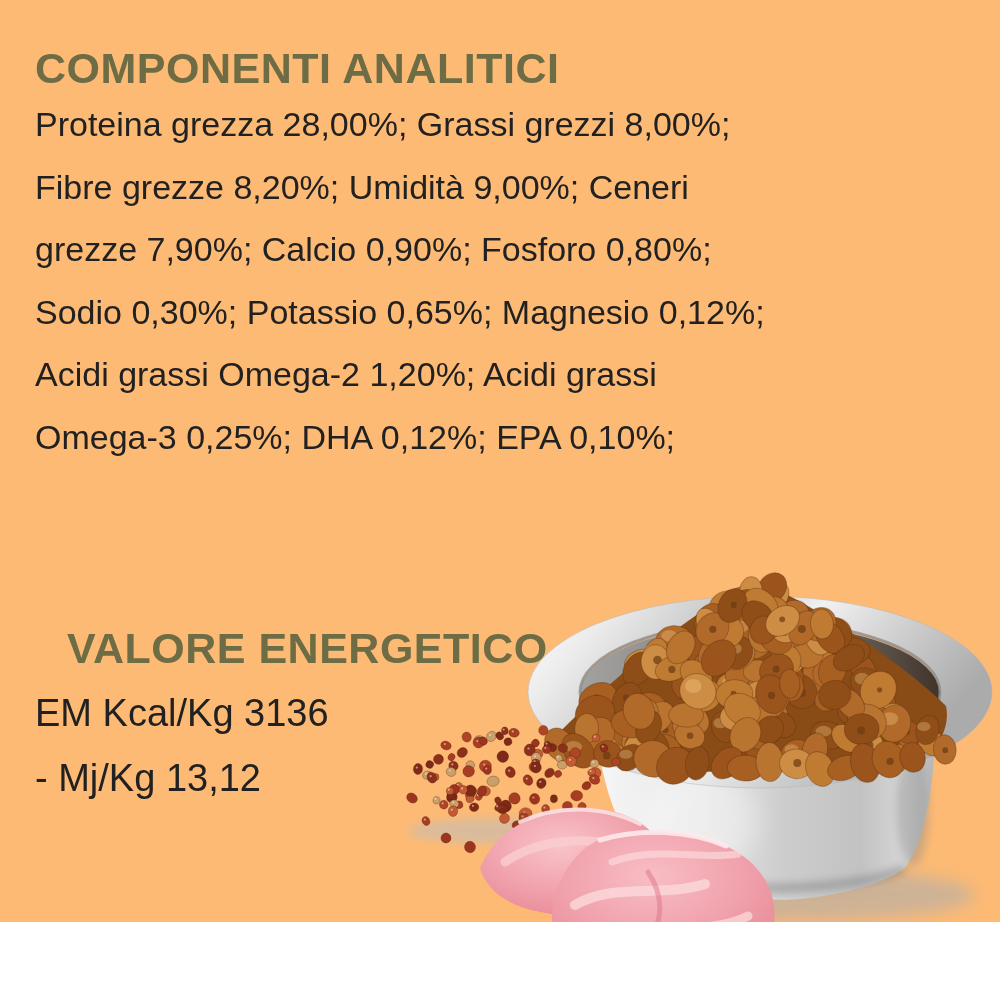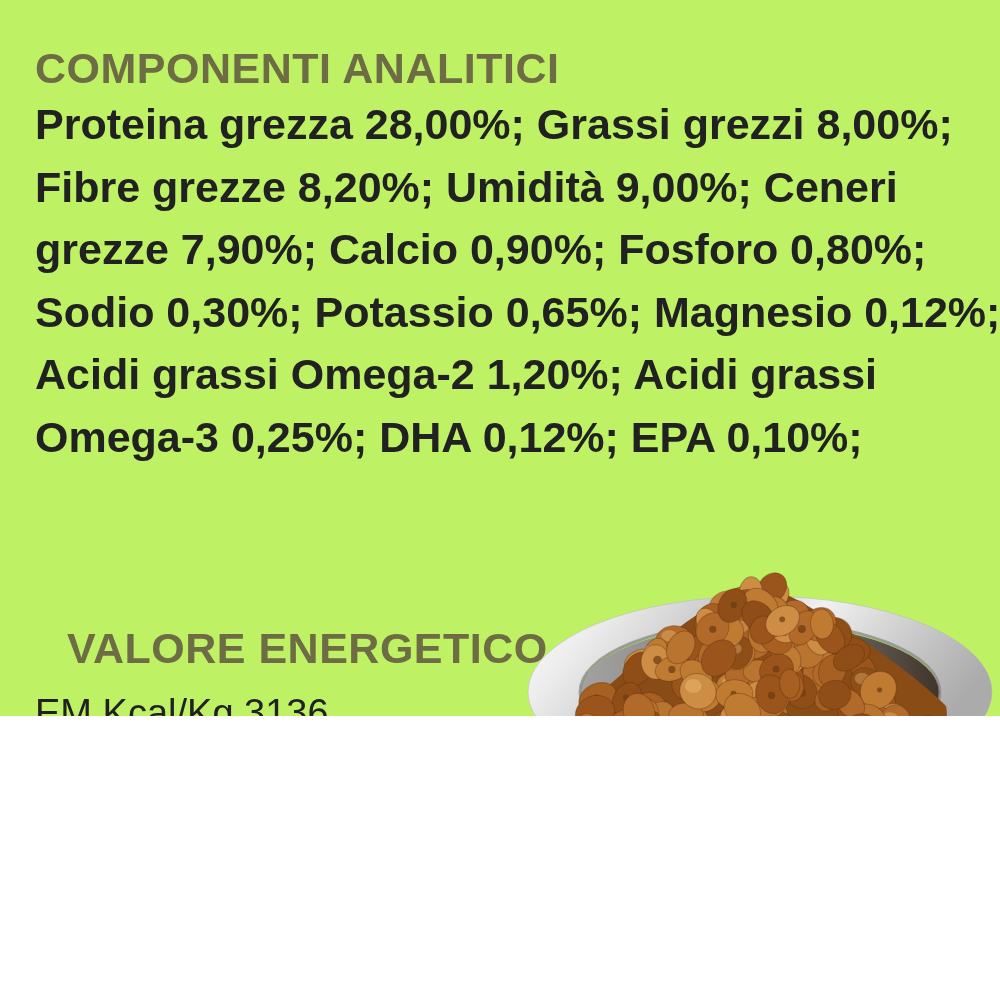--- a/index.html
+++ b/index.html
@@ -1,31 +1,31 @@
 <!DOCTYPE html>
 <html><head>
 <meta charset="utf-8">
 <style>
   html,body{margin:0;padding:0;background:#fff;}
   .canvas{
-    position:relative;width:1000px;height:716px;background:#bef264;overflow:hidden;
+    position:relative;width:1000px;height:922px;background:#fdba74;overflow:hidden;
     font-family:"Liberation Sans",sans-serif;
     --heading:#6e6c44;--body:#212121;
   }
   .photo{position:absolute;left:0;top:0;width:1000px;height:1000px;}
   h1.sec,h2.sec{
     position:absolute;left:35px;margin:0;font-weight:700;
     font-size:43px;line-height:48px;letter-spacing:0.5px;color:var(--heading);
     white-space:nowrap;z-index:2;
   }
   #analytical-title{top:44px;}
   #energy-title{top:624px;margin-left:32px;}
   .para{
     position:absolute;left:35px;top:93px;z-index:2;
-    font-size:43px;line-height:62.5px;color:var(--body);font-weight:bold;
+    font-size:34px;line-height:62.5px;color:var(--body);
   }
   .para .line{white-space:nowrap;}
   .energy{
     position:absolute;left:35px;top:681px;z-index:2;
     font-size:38px;line-height:65px;color:var(--body);
   }
   .energy .line{white-space:nowrap;}
 </style>
 </head>
 <body>

